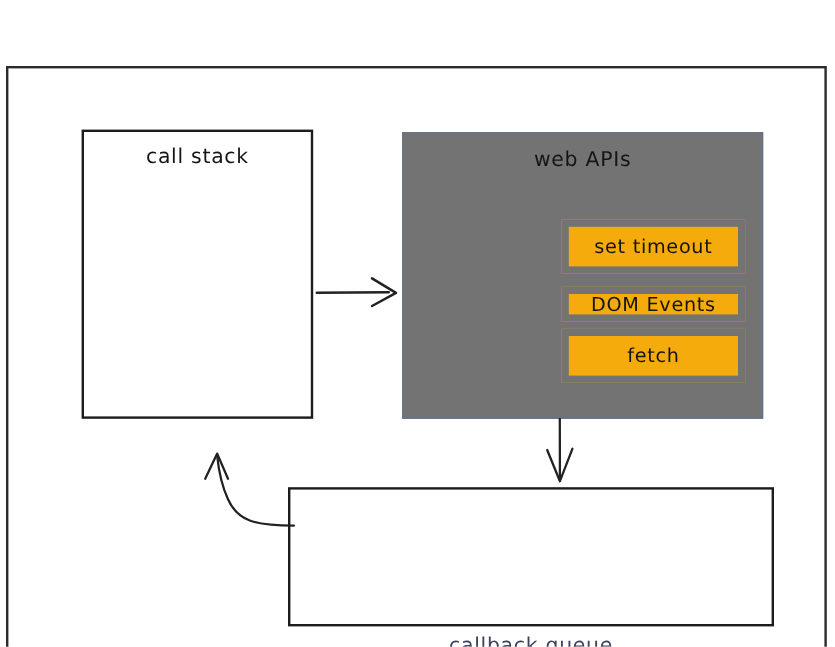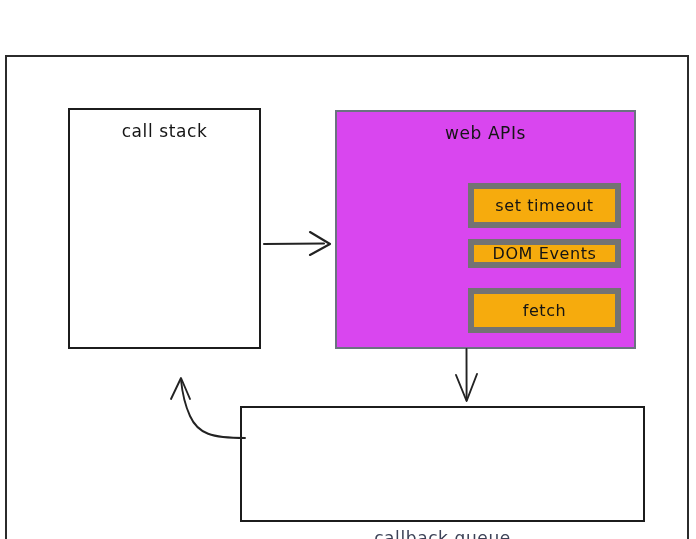--- a/index.html
+++ b/index.html
@@ -51,21 +51,21 @@
     border: 2px solid #1c1c1c;
     background: #ffffff;
   }
 
   .web-apis-box {
     left: 335px;
     top: 74px;
     width: 301px;
     height: 239px;
     border: 2px solid #6b7280;
-    background: #d946ef;
+    background: #737373;
   }
 
   .callback-queue-box {
     left: 240px;
     top: 370px;
     width: 405px;
     height: 116px;
     border: 2px solid #1c1c1c;
     background: #ffffff;
   }
@@ -112,21 +112,21 @@
 
   .chip-domevents {
     left: 468px;
     top: 203px;
     width: 153px;
     height: 29px;
   }
 
   .chip-fetch {
     left: 468px;
-    top: 252px;
+    top: 238px;
     width: 153px;
     height: 45px;
   }
 
   .queue-label {
     position: absolute;
     left: 240px;
     top: 492px;
     width: 405px;
     text-align: center;

